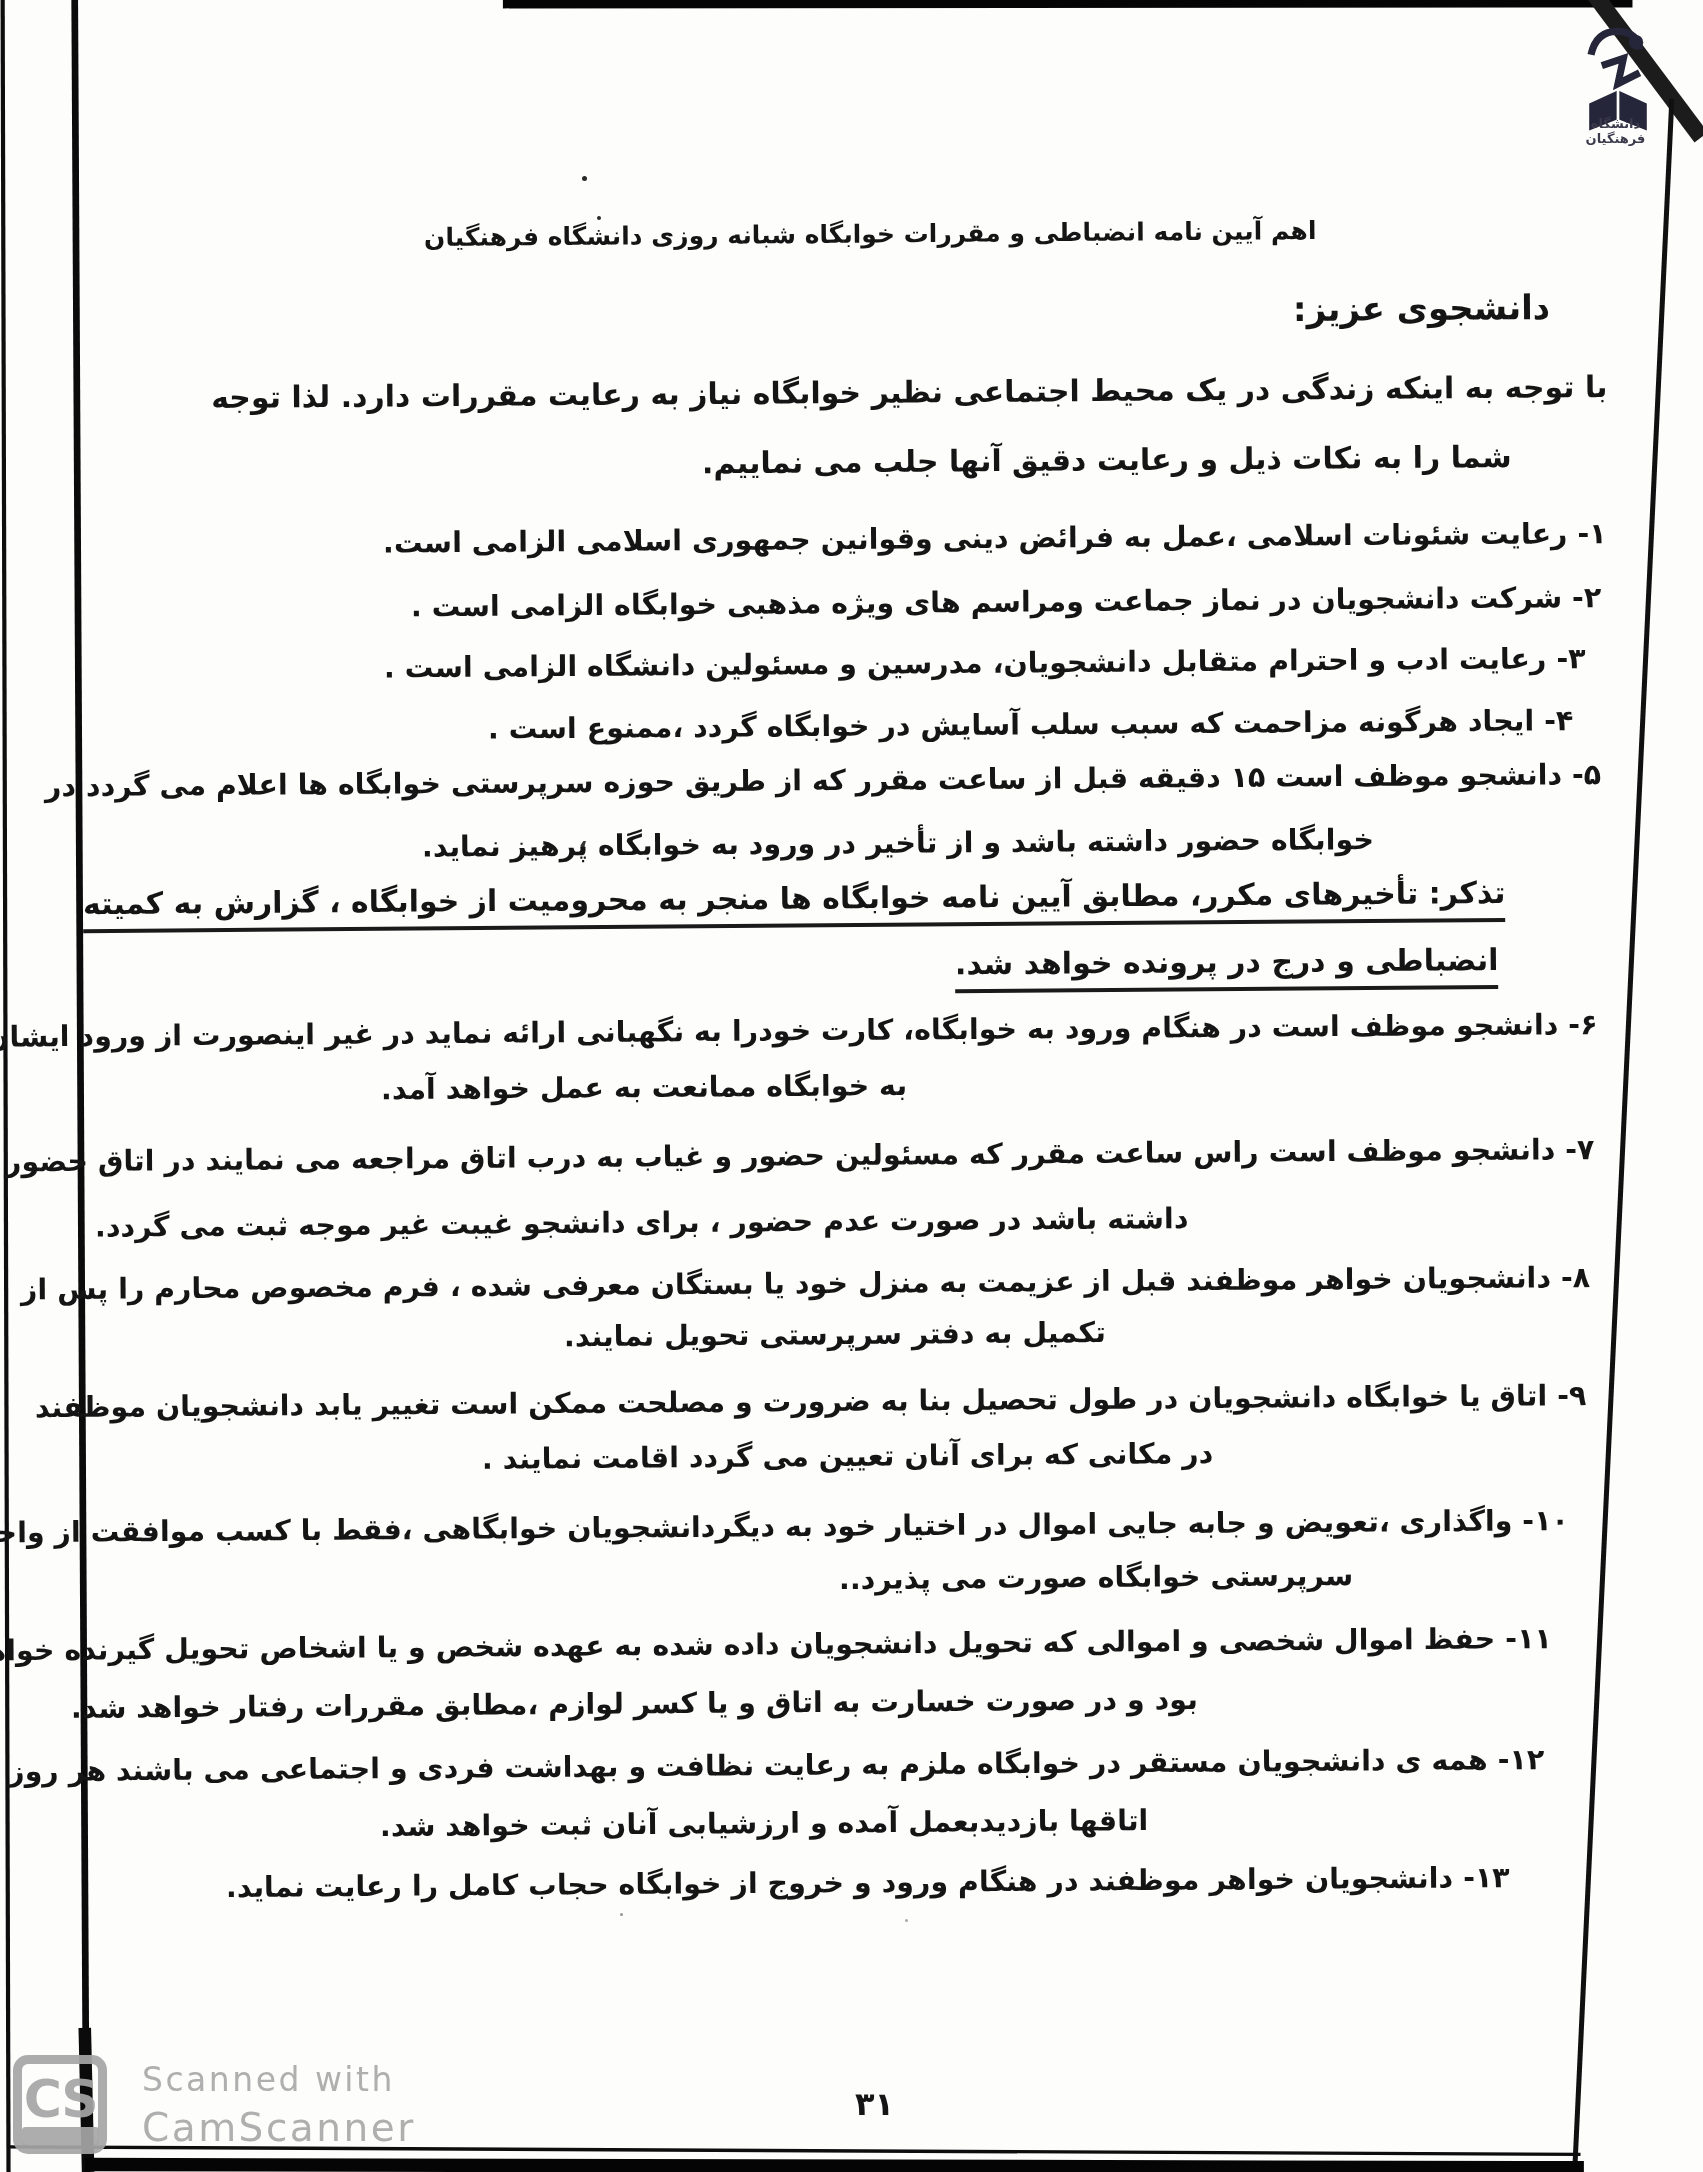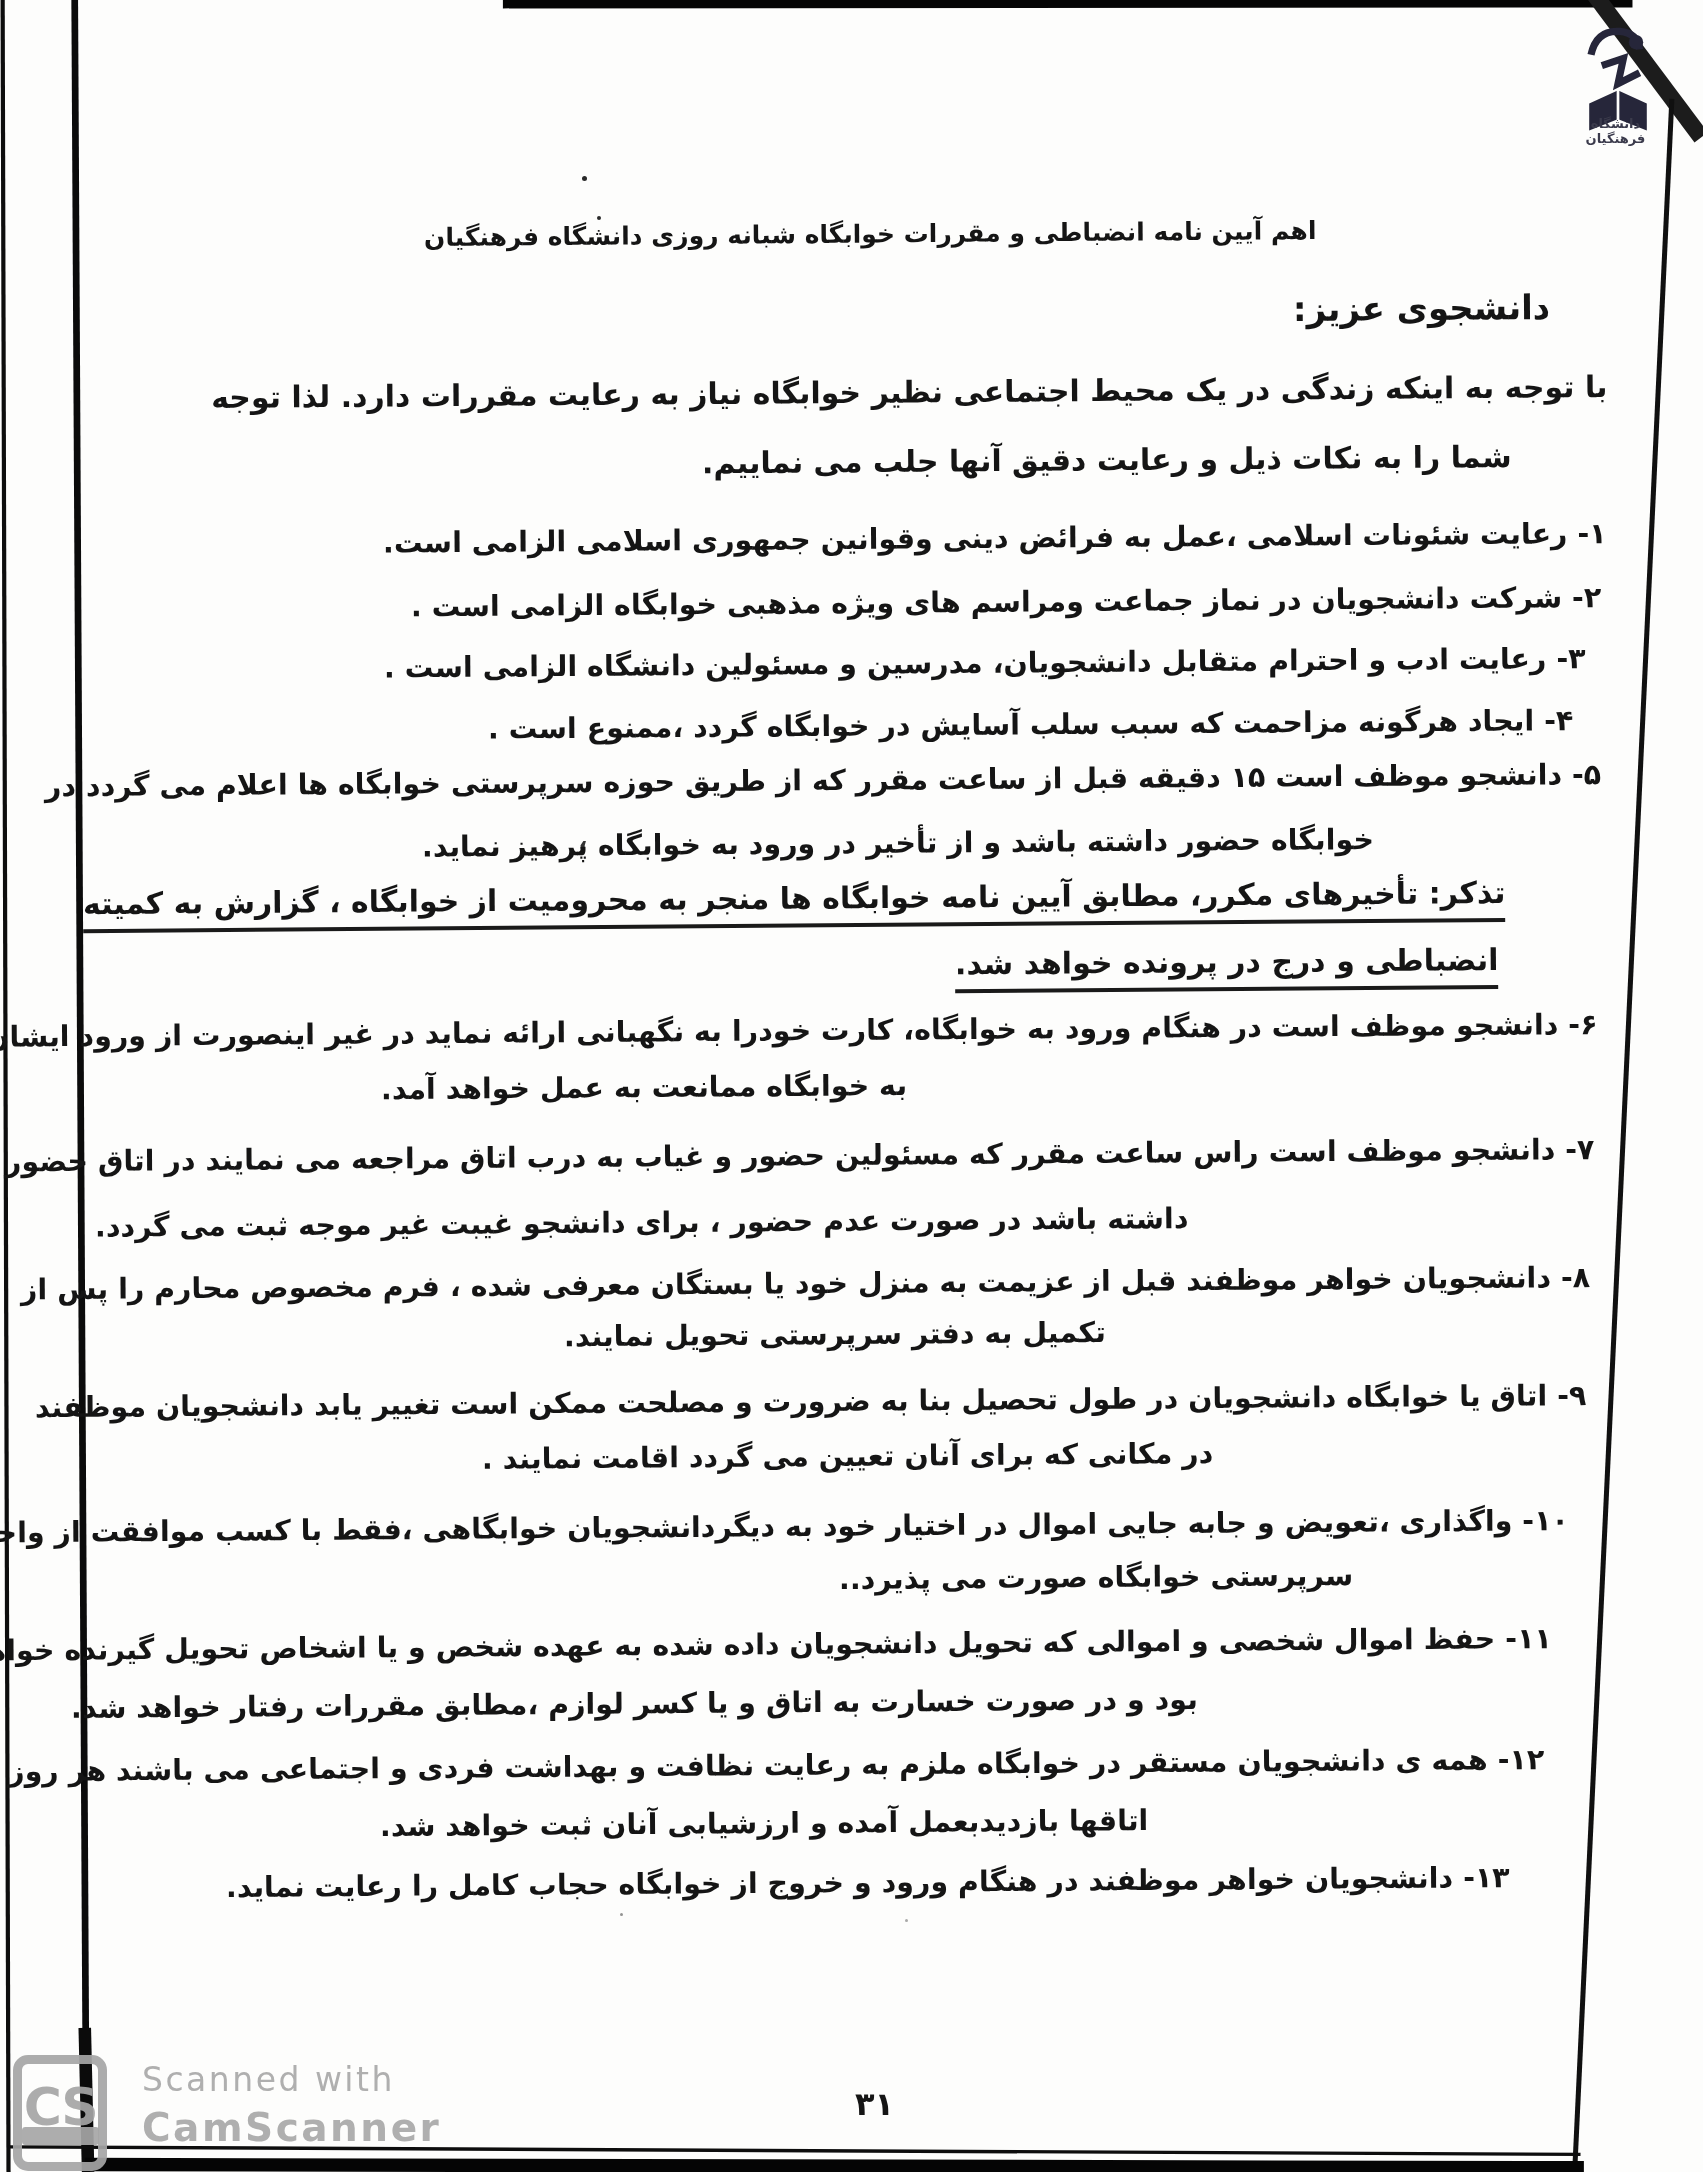--- a/index.html
+++ b/index.html
@@ -34,29 +34,29 @@
   
   .unilogo{position:absolute;left:1572px;top:17px;width:92px;height:126px;z-index:2;}
   .unilogo-caption{
     position:absolute;left:1561px;top:116px;width:109px;
     font-size:13px;text-align:center;direction:rtl;color:#3b3b4c;
     font-weight:bold;z-index:2;filter:blur(0.5px);
   }
   
   .wm{position:absolute;z-index:5;opacity:0.92;}
   .wm-box{
-    left:13.4px;top:2055px;width:94px;height:116px;
+    left:13.4px;top:2055px;width:94px;height:99px;
     border:9.2px solid #a6a6a6;border-radius:15px;
     box-sizing:border-box;background:transparent;
     display:flex;align-items:center;justify-content:center;
   }
   .wm-cs{font-size:52px;font-weight:bold;color:#a6a6a6;letter-spacing:-1.7px;margin-top:-11.7px;}
   .wm-bar{position:absolute;left:22px;top:2127px;width:77px;height:18.4px;background:#a6a6a6;border-radius:3.4px;}
   .wm-t1{left:142px;top:2060px;font-size:33px;color:#a9a9a9;letter-spacing:2.5px;font-weight:normal;}
-  .wm-t2{left:142px;top:2105px;font-size:39px;color:#a9a9a9;letter-spacing:2.5px;font-weight:bold;}
+  .wm-t2{left:142px;top:2105px;font-size:39px;color:#a9a9a9;letter-spacing:2.5px;font-weight:normal;}
 </style>
 </head>
 <body>
 
 <div class="page">
 
   <svg class="scanline" width="1703" height="2172" viewBox="0 0 2032 2592">
 
     <line x1="3" y1="0" x2="10" y2="2592" stroke="#0d0d0d" stroke-width="5"></line>
 

